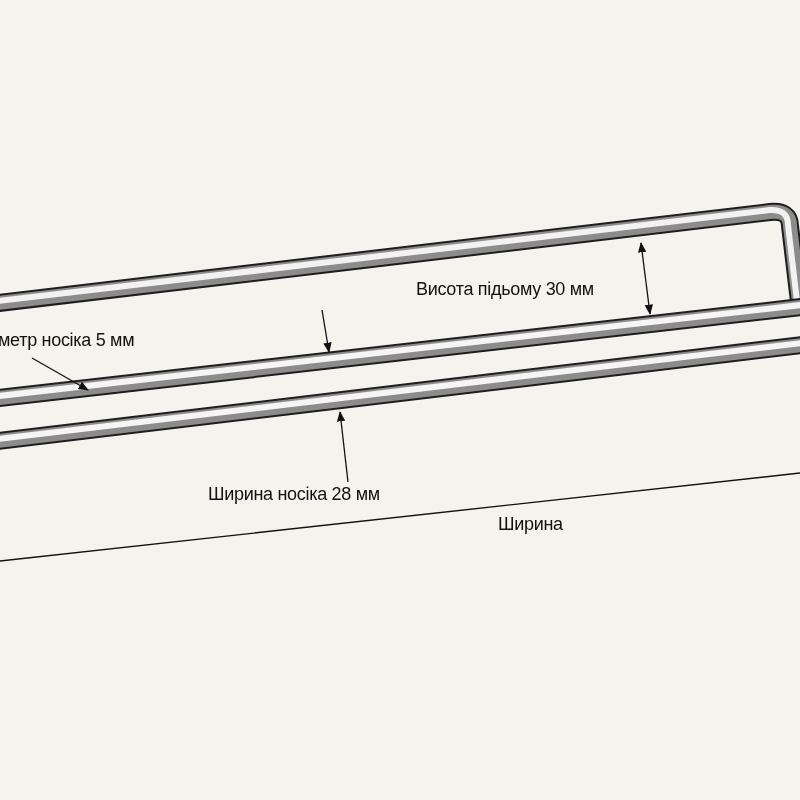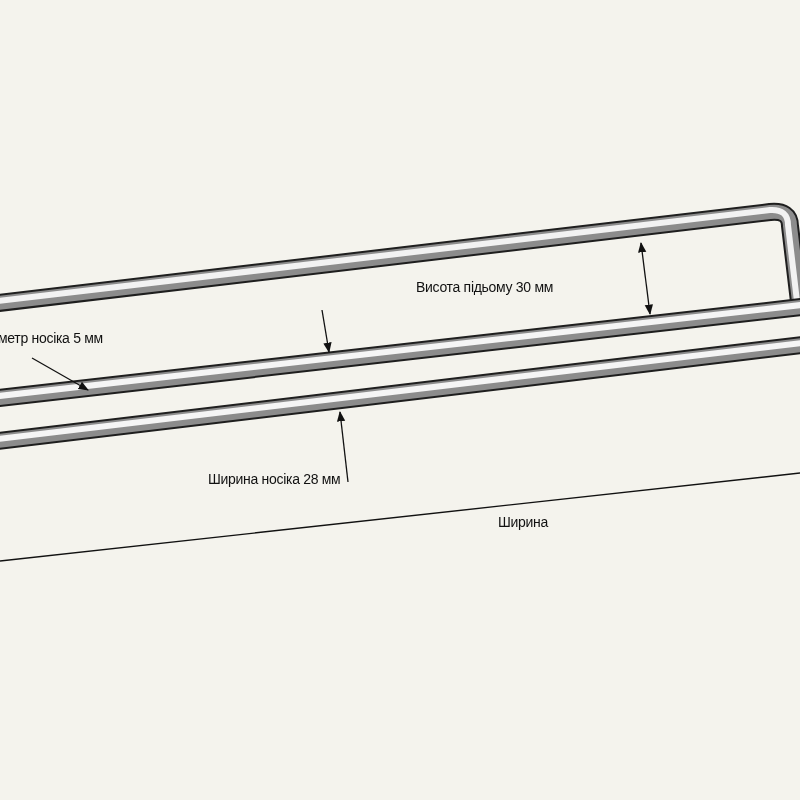--- a/index.html
+++ b/index.html
@@ -1,18 +1,18 @@
 <!DOCTYPE html>
 <html><head>
   <meta charset="utf-8">
   <style>
     html, body { margin: 0; padding: 0; }
     body { width: 800px; height: 800px; background: #f4f3ed; overflow: hidden; position: relative; }
     svg { position: absolute; left: 0; top: 0; }
-    .label { position: absolute; font-family: "Liberation Sans", sans-serif; font-size: 14px; color: #111; white-space: nowrap; letter-spacing: -0.3px; }
+    .label { position: absolute; font-family: "Liberation Sans", sans-serif; font-size: 18px; color: #111; white-space: nowrap; letter-spacing: -0.3px; }
   </style>
 </head>
 <body>
 
 <svg width="800" height="800" viewBox="0 0 800 800">
   <defs>
     <linearGradient id="rodGrad" x1="0" y1="0" x2="0" y2="1">
       <stop offset="0" stop-color="#2a2a2a"></stop>
       <stop offset="0.25" stop-color="#9a9a9a"></stop>
       <stop offset="0.5" stop-color="#ffffff"></stop>
@@ -47,14 +47,14 @@
   <line x1="322" y1="310" x2="329" y2="352" stroke="#111" stroke-width="1.3" marker-end="url(#arrow)"></line>
   <line x1="32" y1="358" x2="88" y2="390" stroke="#111" stroke-width="1.3" marker-end="url(#arrow)"></line>
 
   <line x1="348" y1="482" x2="340" y2="412" stroke="#111" stroke-width="1.3" marker-end="url(#arrow)"></line>
 
   <line x1="0" y1="561" x2="800" y2="473" stroke="#111" stroke-width="1.4"></line>
 </svg>
 
 <div class="label" style="left:416px; top:279px;">Висота підьому 30 мм</div>
 <div class="label" style="left:-2px; top:330px;">метр носіка 5 мм</div>
-<div class="label" style="left:208px; top:471px;">Ширина носіка 28 мм</div>
+<div class="label" style="left:208px; top:484px;">Ширина носіка 28 мм</div>
 <div class="label" style="left:498px; top:514px;">Ширина</div>
 
 </body></html>

